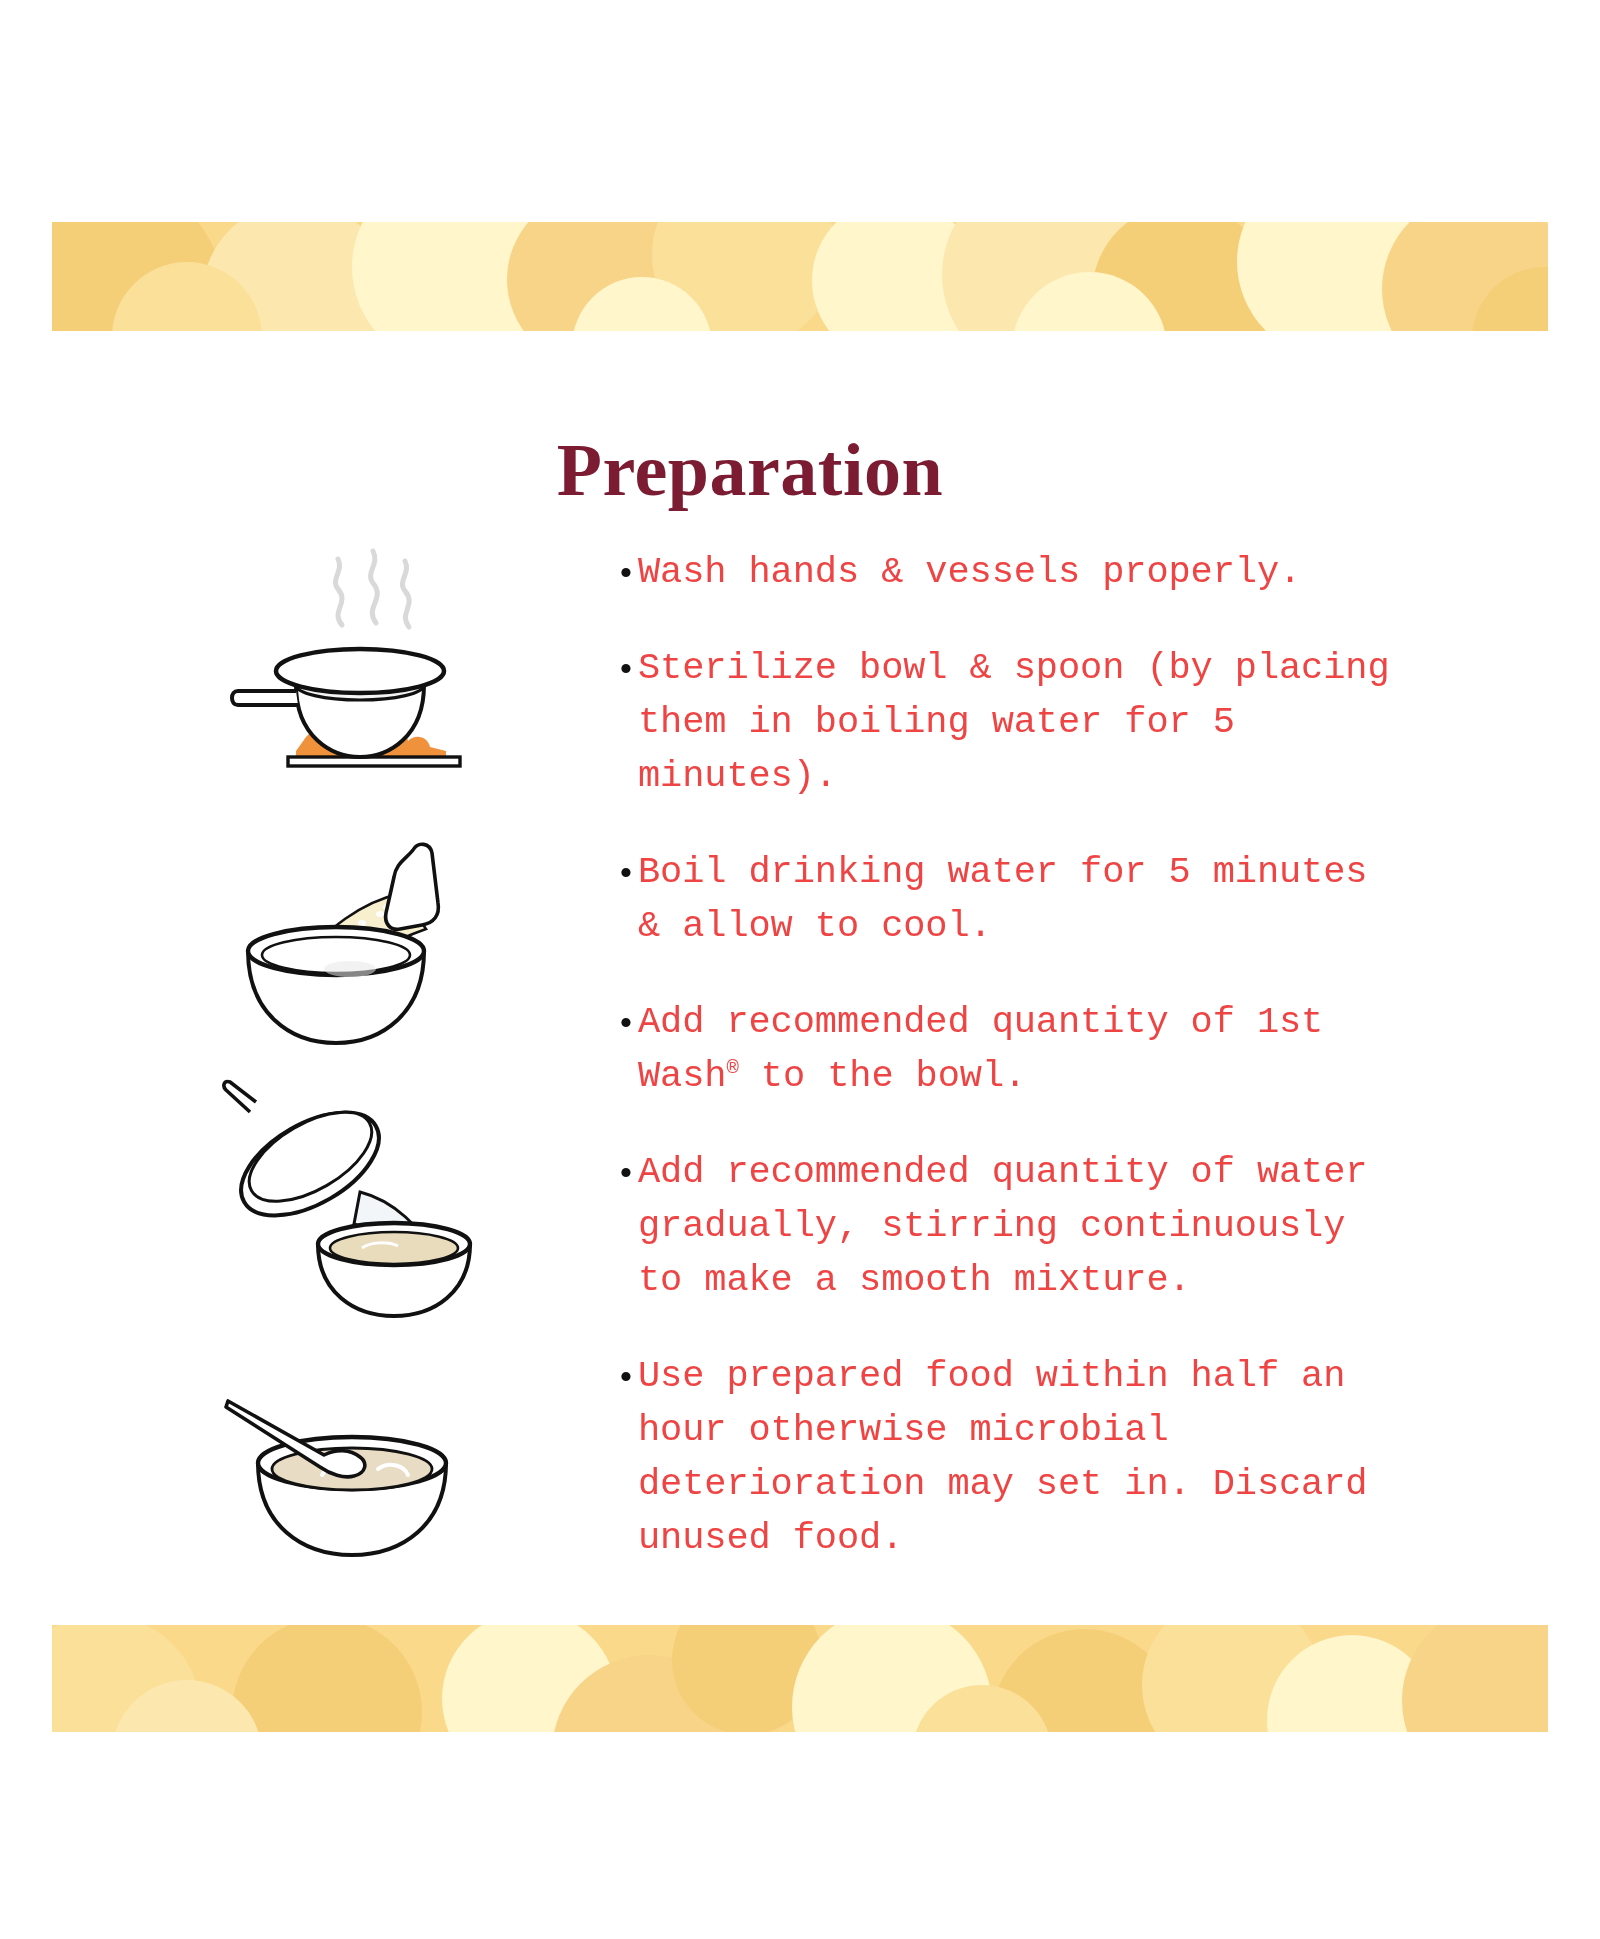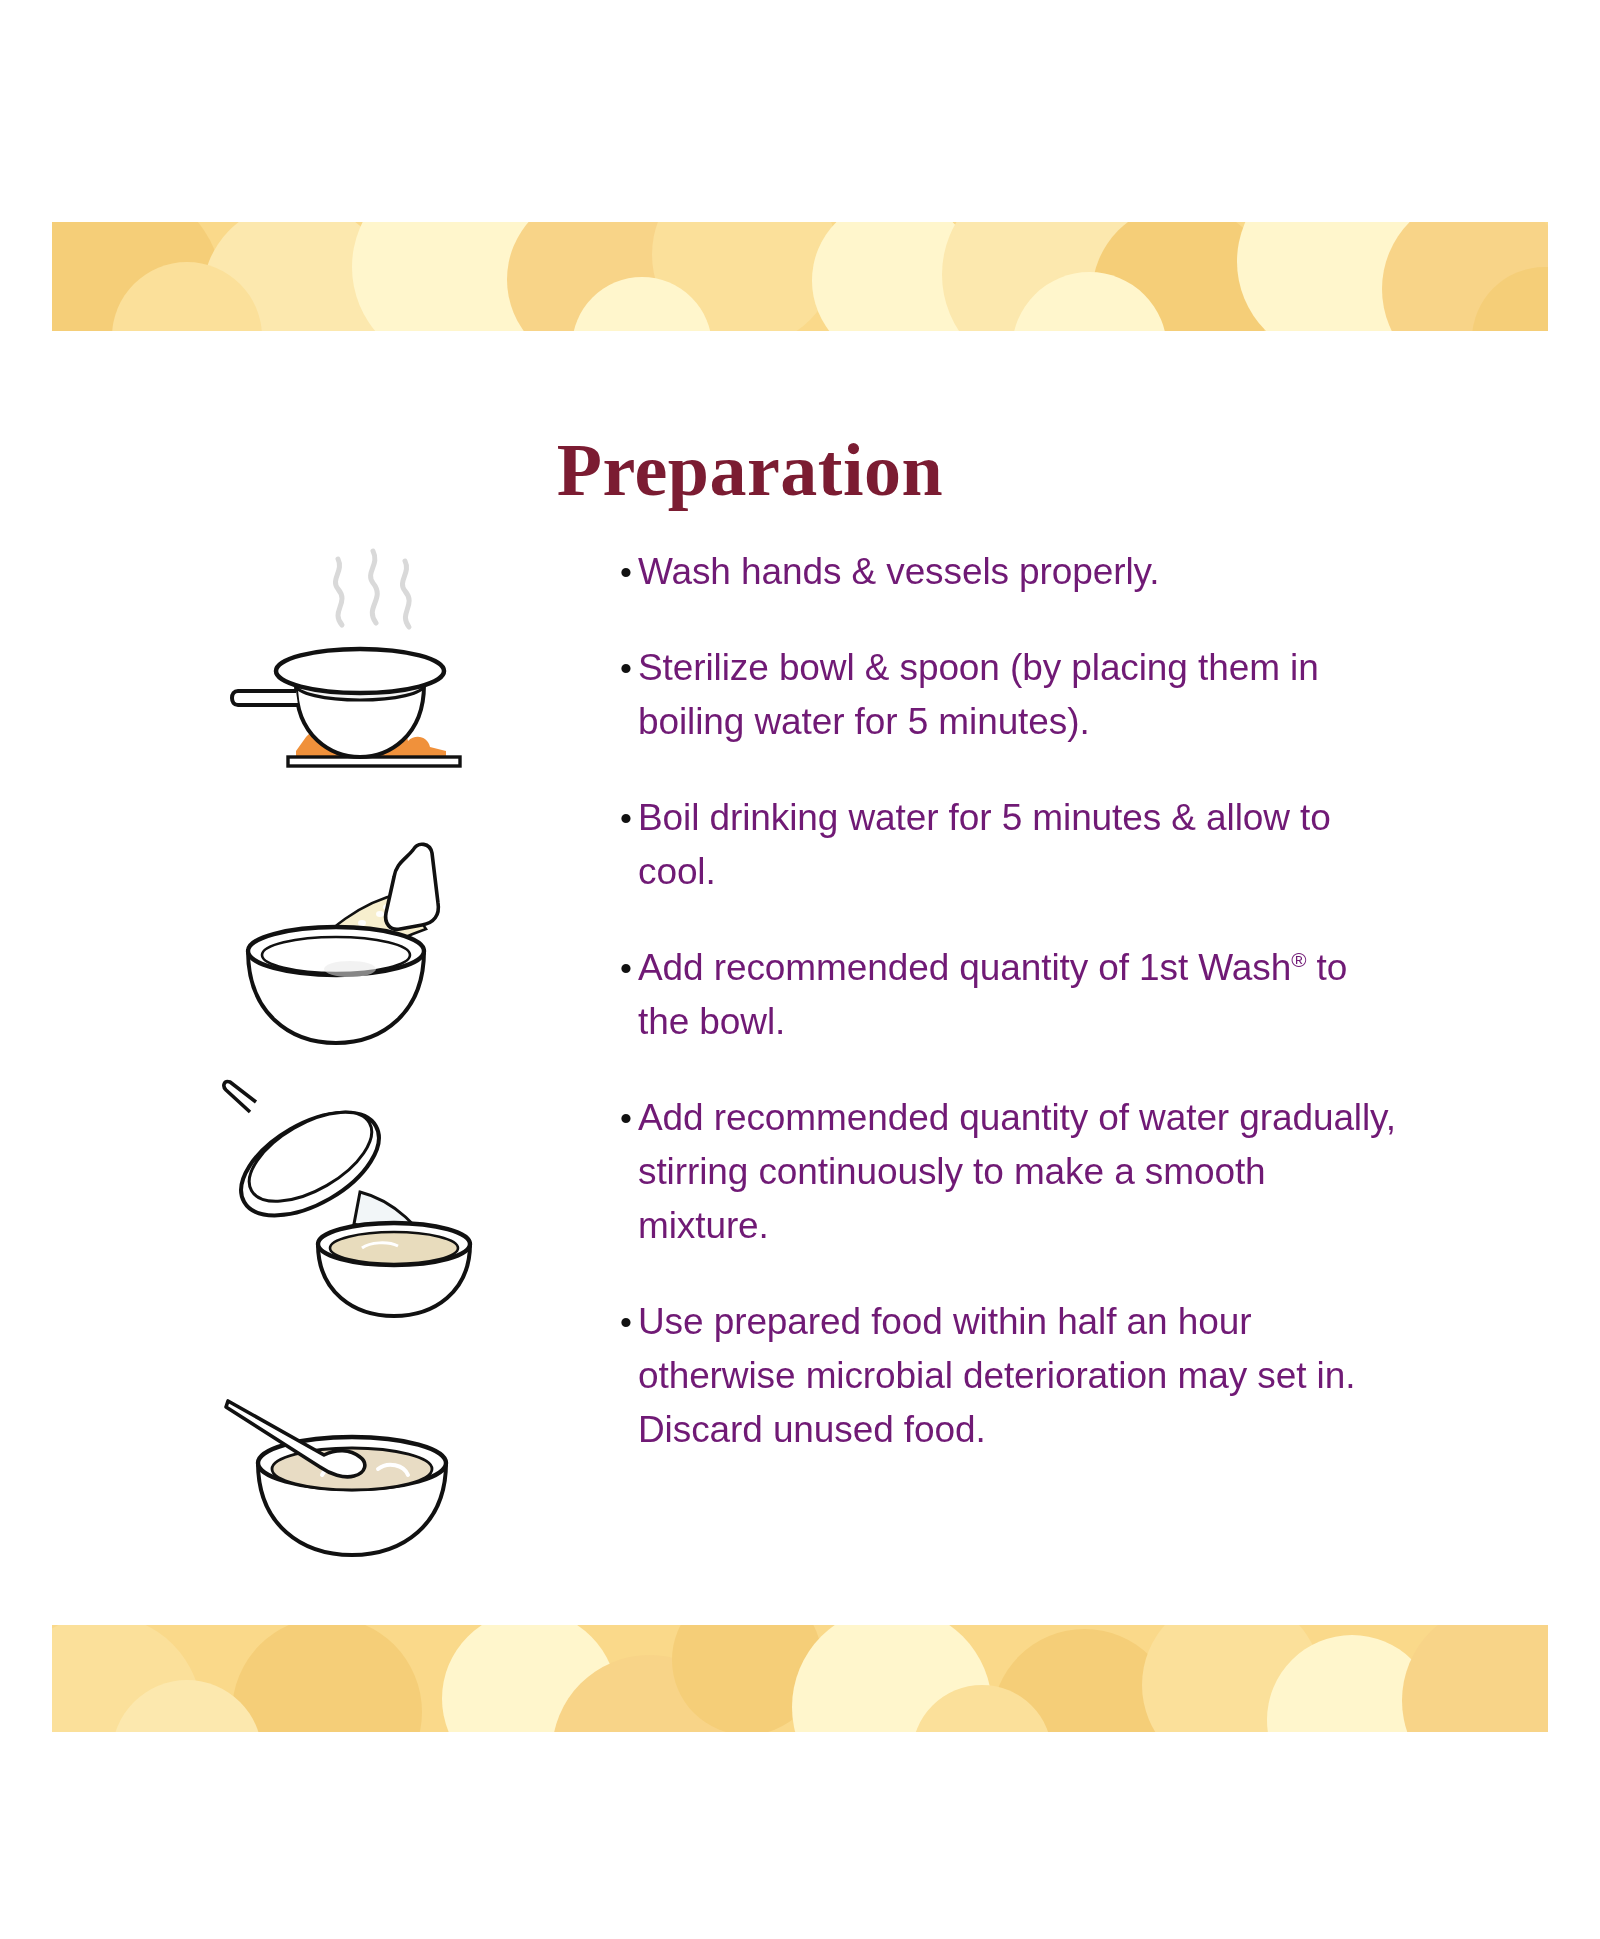--- a/index.html
+++ b/index.html
@@ -95,22 +95,23 @@
     line-height: 54px;
     color: #111111;
     text-align: left;
     padding-left: 16px;
     box-sizing: border-box;
   }
   .bullet-text {
     flex: 1 1 auto;
     font-size: 37px;
     line-height: 54px;
-    color: #701a75;
+    color: #ef4444;
     letter-spacing: -0.1px;
+    font-family: Liberation Mono, monospace;
   }
   .bullet-text sup {
     font-size: 0.56em;
     vertical-align: super;
     line-height: 0;
   }
 </style>
 </head>
 <body>
 

